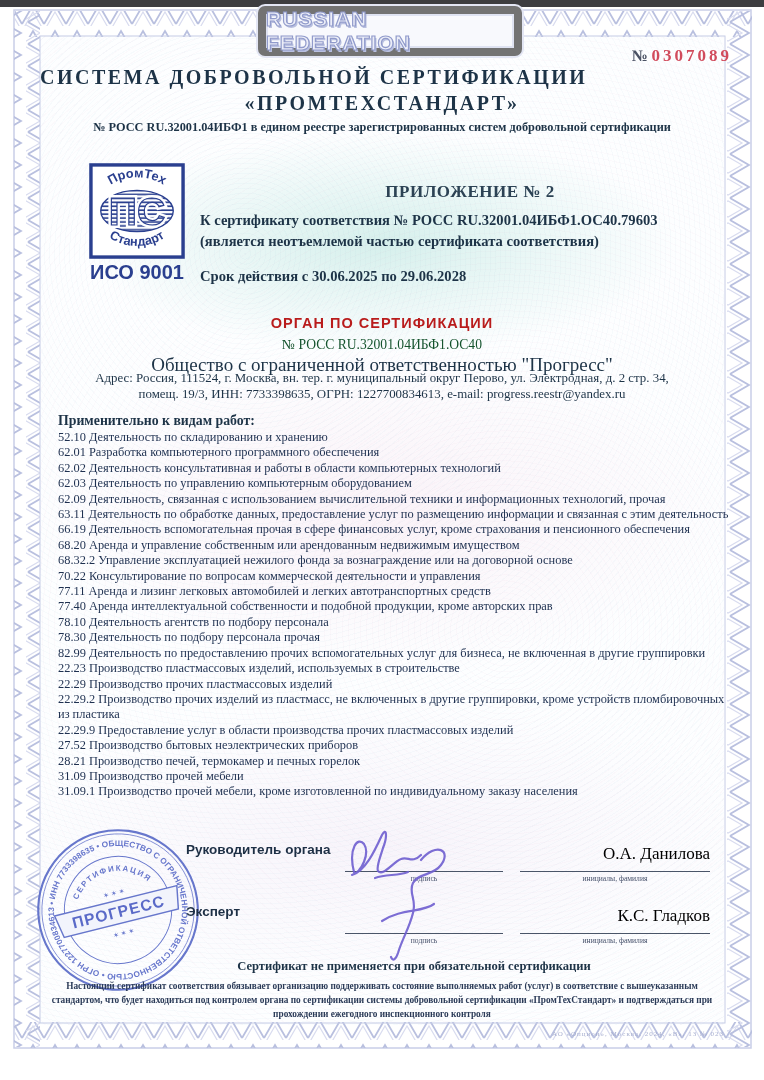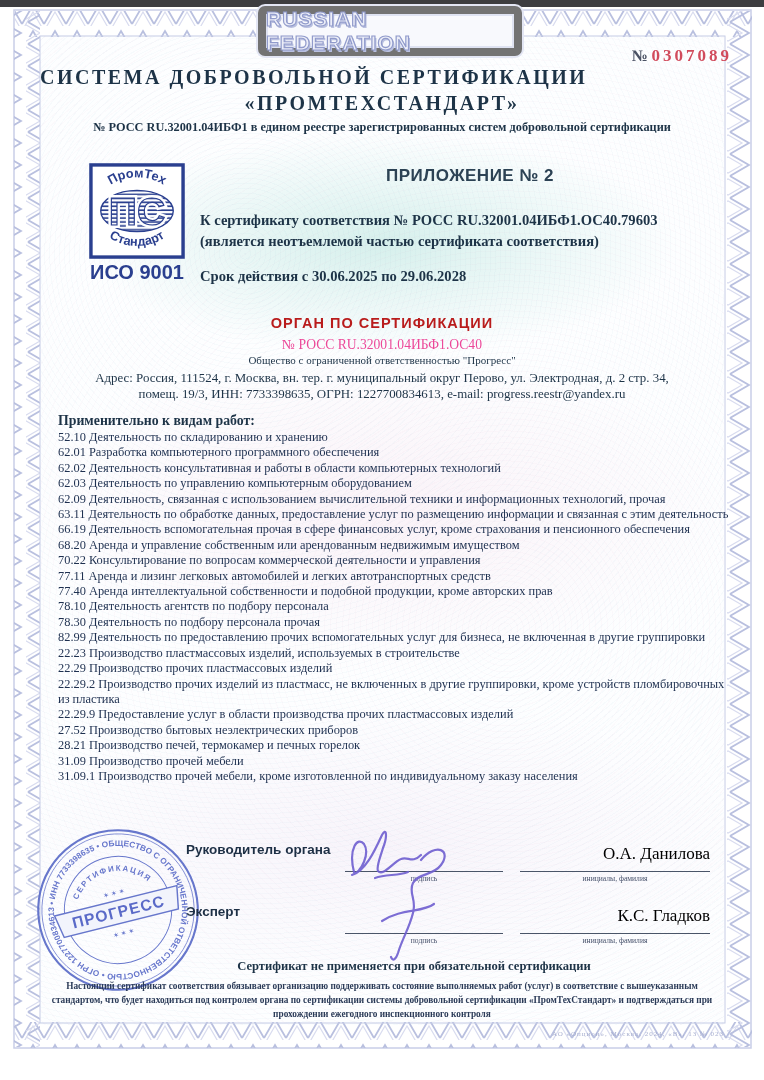--- a/index.html
+++ b/index.html
@@ -37,36 +37,36 @@
     font-weight:bold;font-size:20px;letter-spacing:2.5px;color:#1d3347;}
   .sys-title2{position:absolute;left:40px;top:92px;width:684px;text-align:center;
     font-weight:bold;font-size:20px;letter-spacing:2.5px;color:#1d3347;}
   .registry{position:absolute;left:40px;top:120px;width:684px;text-align:center;
     font-weight:bold;font-size:12.3px;color:#1d3347;}
 
   
   .logo-box{position:absolute;left:88px;top:162px;width:98px;height:98px;}
   .iso{position:absolute;left:64px;top:261px;width:146px;text-align:center;
     font-family:"Liberation Sans", sans-serif;font-weight:bold;font-size:20px;color:#2a3f8f;}
-  .appx-title{position:absolute;left:200px;top:166px;width:540px;text-align:center;
-    font-family:Liberation Sans, sans-serif;font-weight:bold;font-size:17px;
+  .appx-title{position:absolute;left:200px;top:182px;width:540px;text-align:center;
+    font-family:Liberation Serif, serif;font-weight:bold;font-size:17px;
     letter-spacing:.5px;color:#2c4254;}
   .cert-ref{position:absolute;left:200px;top:210px;width:540px;
     font-weight:bold;font-size:14.6px;color:#1d3347;line-height:21px;}
   .validity{position:absolute;left:200px;top:268px;width:540px;
     font-weight:bold;font-size:14.6px;color:#1d3347;}
 
   
   .organ-head{position:absolute;left:40px;top:315px;width:684px;text-align:center;
     font-family:"Liberation Sans", sans-serif;font-weight:bold;font-size:14.5px;
     letter-spacing:1px;color:#b91c1c;}
   .organ-num{position:absolute;left:40px;top:337px;width:684px;text-align:center;
-    font-size:13.6px;color:#ec4899;}
+    font-size:13.6px;color:#14532d;}
   .organ-company{position:absolute;left:40px;top:354px;width:684px;text-align:center;
-    font-size:11px;color:#1d3347;}
+    font-size:19px;color:#1d3347;}
   .organ-addr1{position:absolute;left:40px;top:371px;width:684px;text-align:center;
     font-size:12.9px;color:#1d3347;}
   .organ-addr2{position:absolute;left:40px;top:387px;width:684px;text-align:center;
     font-size:12.9px;color:#1d3347;}
 
   
   .works{position:absolute;left:58px;top:412px;width:672px;color:#1e3050;}
   .works-heading{font-weight:bold;font-size:13.8px;color:#1d3347;line-height:18px;}
   .work-item{font-size:12.4px;line-height:15.4px;}
 
@@ -178,20 +178,21 @@
     <div class="works-heading">Применительно к видам работ:</div>
     <div>
         <div class="work-item">52.10 Деятельность по складированию и хранению</div>
         <div class="work-item">62.01 Разработка компьютерного программного обеспечения</div>
         <div class="work-item">62.02 Деятельность консультативная и работы в области компьютерных технологий</div>
         <div class="work-item">62.03 Деятельность по управлению компьютерным оборудованием</div>
         <div class="work-item">62.09 Деятельность, связанная с использованием вычислительной техники и информационных технологий, прочая</div>
         <div class="work-item">63.11 Деятельность по обработке данных, предоставление услуг по размещению информации и связанная с этим деятельность</div>
         <div class="work-item">66.19 Деятельность вспомогательная прочая в сфере финансовых услуг, кроме страхования и пенсионного обеспечения</div>
         <div class="work-item">68.20 Аренда и управление собственным или арендованным недвижимым имуществом</div>
+        <div class="work-item">68.32.2 Управление эксплуатацией нежилого фонда за вознаграждение или на договорной основе</div>
         <div class="work-item">70.22 Консультирование по вопросам коммерческой деятельности и управления</div>
         <div class="work-item">77.11 Аренда и лизинг легковых автомобилей и легких автотранспортных средств</div>
         <div class="work-item">77.40 Аренда интеллектуальной собственности и подобной продукции, кроме авторских прав</div>
         <div class="work-item">78.10 Деятельность агентств по подбору персонала</div>
         <div class="work-item">78.30 Деятельность по подбору персонала прочая</div>
         <div class="work-item">82.99 Деятельность по предоставлению прочих вспомогательных услуг для бизнеса, не включенная в другие группировки</div>
         <div class="work-item">22.23 Производство пластмассовых изделий, используемых в строительстве</div>
         <div class="work-item">22.29 Производство прочих пластмассовых изделий</div>
         <div class="work-item">22.29.2 Производство прочих изделий из пластмасс, не включенных в другие группировки, кроме устройств пломбировочных из пластика</div>
         <div class="work-item">22.29.9 Предоставление услуг в области производства прочих пластмассовых изделий</div>

